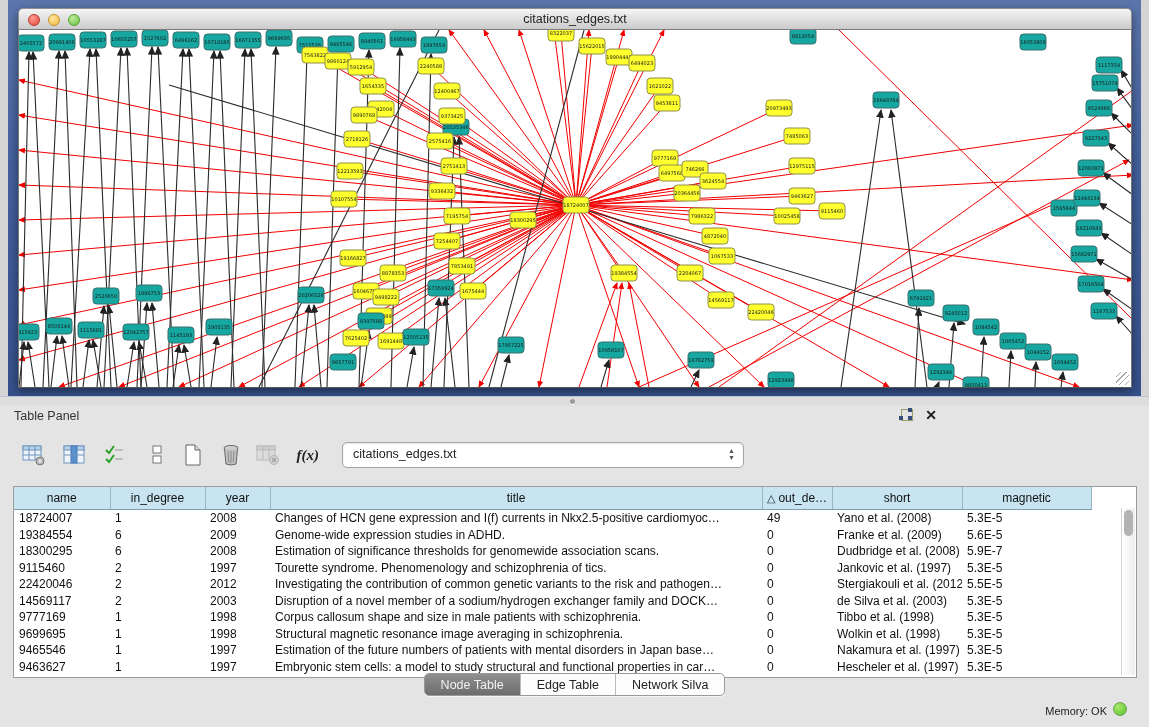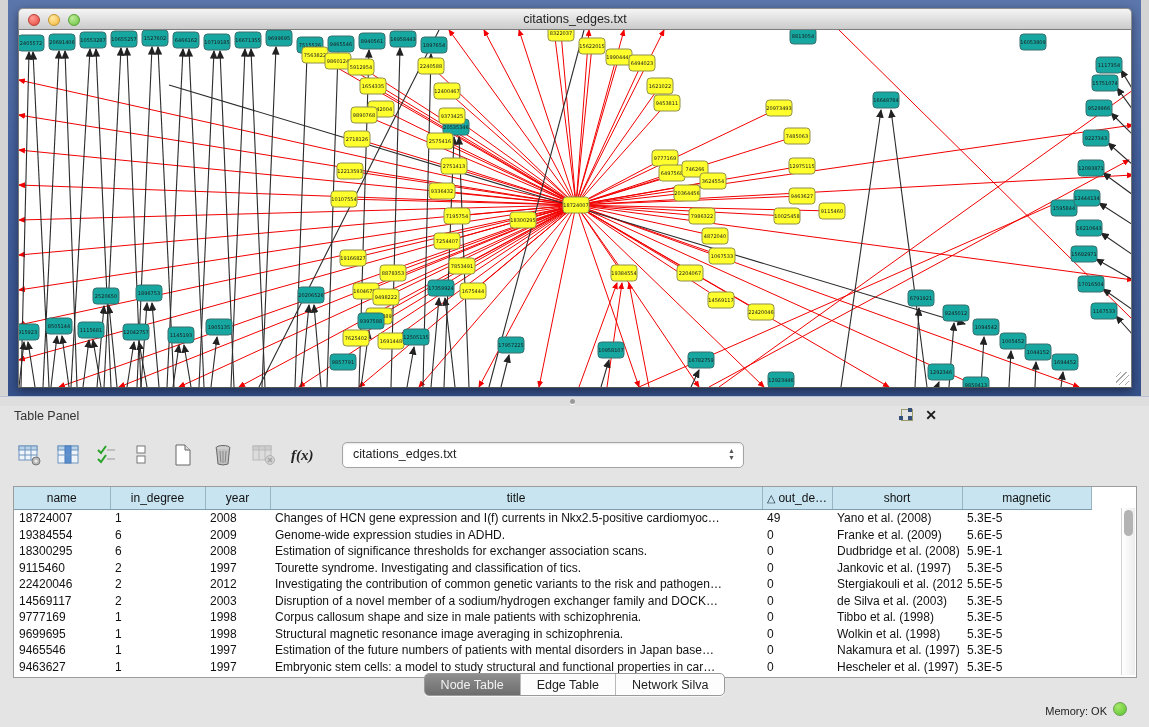--- a/index.html
+++ b/index.html
@@ -38,21 +38,21 @@
     background:#9a9a9a;box-shadow:0 1px 0 #fff;}
   .panel-header{position:absolute;left:0;top:9px;width:945px;height:24px;}
   .panel-title{position:absolute;left:14px;top:4px;font-size:12.5px;color:#333;}
   .panel-icons{position:absolute;right:8px;top:3px;display:flex;gap:12px;align-items:center;}
   .float-ic{width:14px;height:14px;position:relative;}
   .float-ic .fr{position:absolute;left:2px;top:1px;width:10px;height:10px;border:1px solid #9a9a6a;background:transparent;}
   .float-ic .sq{position:absolute;width:4px;height:4px;background:#34507a;}
   .close-ic{font-size:14px;font-weight:bold;color:#1a1a1a;line-height:14px;}
 
   .toolbar{position:absolute;left:18px;top:42px;height:34px;display:flex;align-items:center;gap:11px;}
-  .tb-btn{width:28px;height:28px;display:flex;align-items:center;justify-content:flex-start;
+  .tb-btn{width:28px;height:28px;display:flex;align-items:center;justify-content:flex-end;
     background:transparent;border:none;padding:0;}
   .fx{font-family:"Liberation Serif",serif;font-style:italic;font-weight:bold;font-size:15px;color:#222;}
   .dropdown{position:relative;margin-left:12px;width:400px;height:24px;background:#fff;
     border:1px solid #a4a4a4;border-radius:5px;box-shadow:inset 0 1px 2px rgba(0,0,0,.1);}
   .dropdown .val{position:absolute;left:10px;top:4px;font-size:12.5px;color:#222;}
   .spinner{position:absolute;right:8px;top:4px;display:flex;flex-direction:column;line-height:7px;
     font-size:7px;color:#555;}
 
   .tablebox{position:absolute;left:13px;top:90px;width:1122px;height:190px;background:#fff;
     border:1px solid #9c9c9c;overflow:hidden;}
@@ -839,30 +839,30 @@
               <td>2009</td>
               <td>Genome-wide expression studies in ADHD.</td>
               <td>0</td>
               <td>Franke et al. (2009)</td>
               <td>5.6E-5</td>
             </tr>
             <tr>
               <td>18300295</td>
               <td>6</td>
               <td>2008</td>
-              <td>Estimation of significance thresholds for exchanger association scans.</td>
+              <td>Estimation of significance thresholds for genomewide association scans.</td>
               <td>0</td>
               <td>Dudbridge et al. (2008)</td>
-              <td>5.9E-1</td>
+              <td>5.9E-7</td>
             </tr>
             <tr>
               <td>9115460</td>
               <td>2</td>
               <td>1997</td>
-              <td>Tourette syndrome. Investigating and classification of tics.</td>
+              <td>Tourette syndrome. Phenomenology and schizophrenia of tics.</td>
               <td>0</td>
               <td>Jankovic et al. (1997)</td>
               <td>5.3E-5</td>
             </tr>
             <tr>
               <td>22420046</td>
               <td>2</td>
               <td>2012</td>
               <td>Investigating the contribution of common genetic variants to the risk and pathogen…</td>
               <td>0</td>

